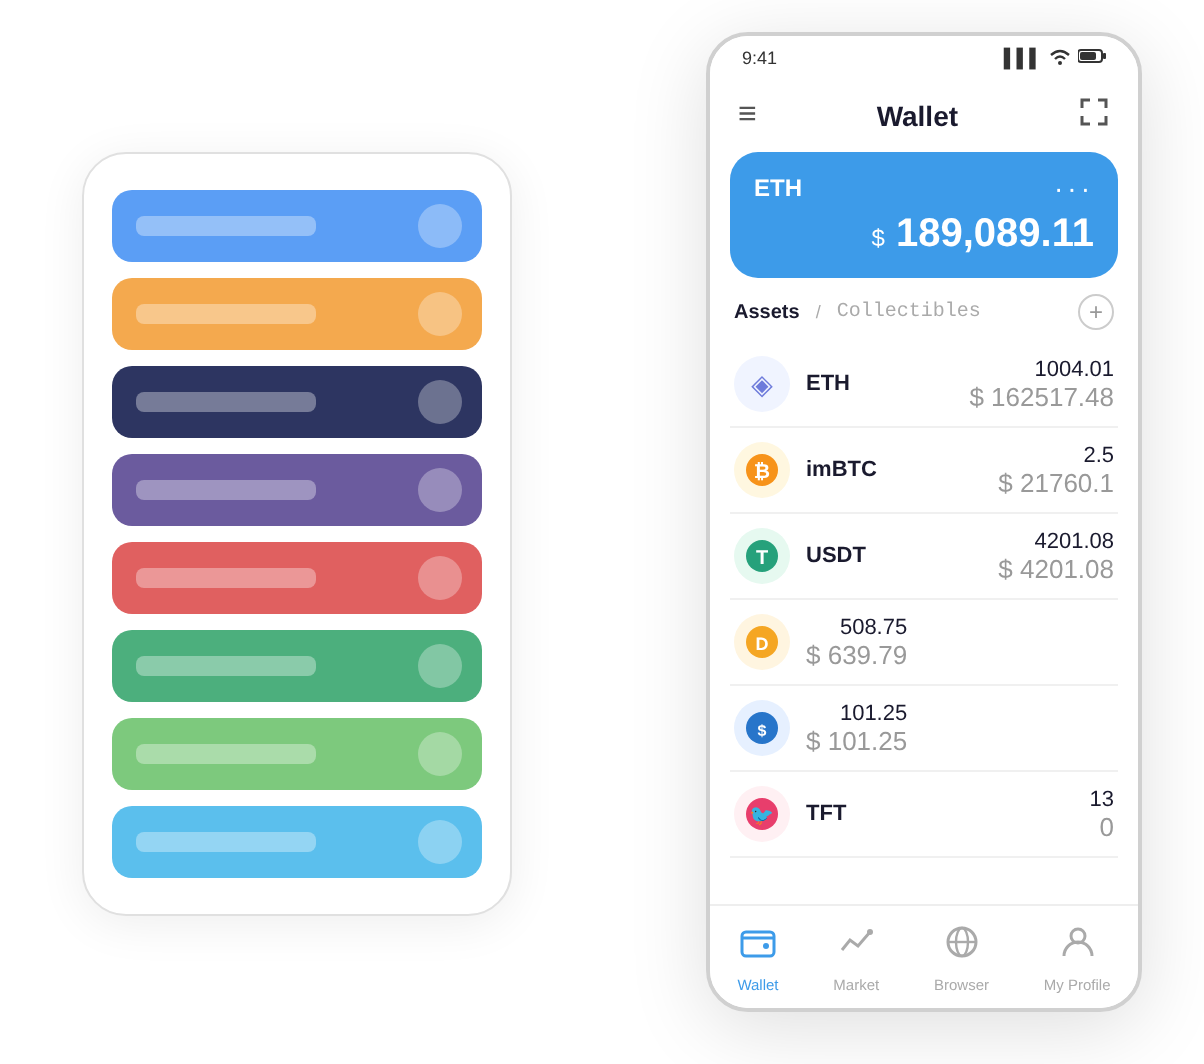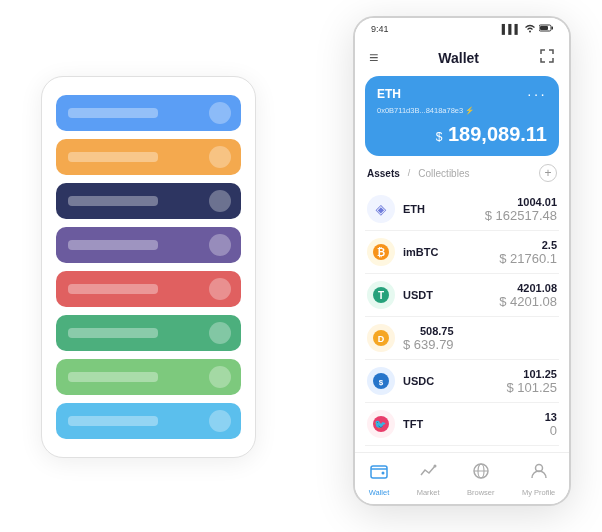--- a/index.html
+++ b/index.html
@@ -193,20 +193,21 @@
       font-weight: 600;
     }
 
     .assets-tab-slash {
       color: #aaa;
       font-size: 9px;
     }
 
     .assets-tab-inactive {
       color: #aaa;
+      font-family: Liberation Mono, monospace;
     }
 
     .assets-add {
       width: 18px;
       height: 18px;
       border: 1.5px solid #ccc;
       border-radius: 50%;
       display: flex;
       align-items: center;
       justify-content: center;
@@ -249,21 +250,21 @@
       font-weight: 600;
       color: #1a1a2e;
     }
 
     .asset-amounts {
       text-align: right;
     }
 
     .asset-amount {
       font-size: 11px;
-      font-weight: 700;
+      font-weight: 400;
       color: #1a1a2e;
     }
 
     .asset-usd {
       font-size: 13px;
       color: #999;
     }
 
     
     .bottom-nav {
@@ -381,21 +382,20 @@
           <path d="M2 6V2h4M10 2h4v4M14 10v4h-4M6 14H2v-4"></path>
         </svg>
       </span>
     </div>
 
     <div class="wallet-card">
       <div class="wallet-card-top">
         <span class="wallet-eth-label">ETH</span>
         <span class="wallet-dots">···</span>
       </div>
-      <div class="wallet-address">0x0B711d3B...8418a78e3 ⚡</div>
       <div class="wallet-balance">
         <span class="wallet-balance-sign">$</span>
         <span>189,089.11</span>
       </div>
     </div>
 
     <div class="assets-header">
       <div class="assets-tabs">
         <span class="assets-tab-active">Assets</span>
         <span class="assets-tab-slash">/</span>
@@ -458,21 +458,20 @@
         </div>
       </div>
 
       <div class="asset-row">
         <div class="asset-icon usdc-icon">
           <svg width="18" height="18" viewBox="0 0 18 18">
             <circle cx="9" cy="9" r="8" fill="#2775ca"></circle>
             <text x="9" y="13" text-anchor="middle" font-size="8" fill="white" font-weight="bold">$</text>
           </svg>
         </div>
-        <span class="asset-name">USDC</span>
         <div class="asset-amounts">
           <div class="asset-amount">101.25</div>
           <div class="asset-usd">$ 101.25</div>
         </div>
       </div>
 
       <div class="asset-row">
         <div class="asset-icon tft-icon">
           <svg width="18" height="18" viewBox="0 0 18 18">
             <circle cx="9" cy="9" r="8" fill="#e83e6c"></circle>

